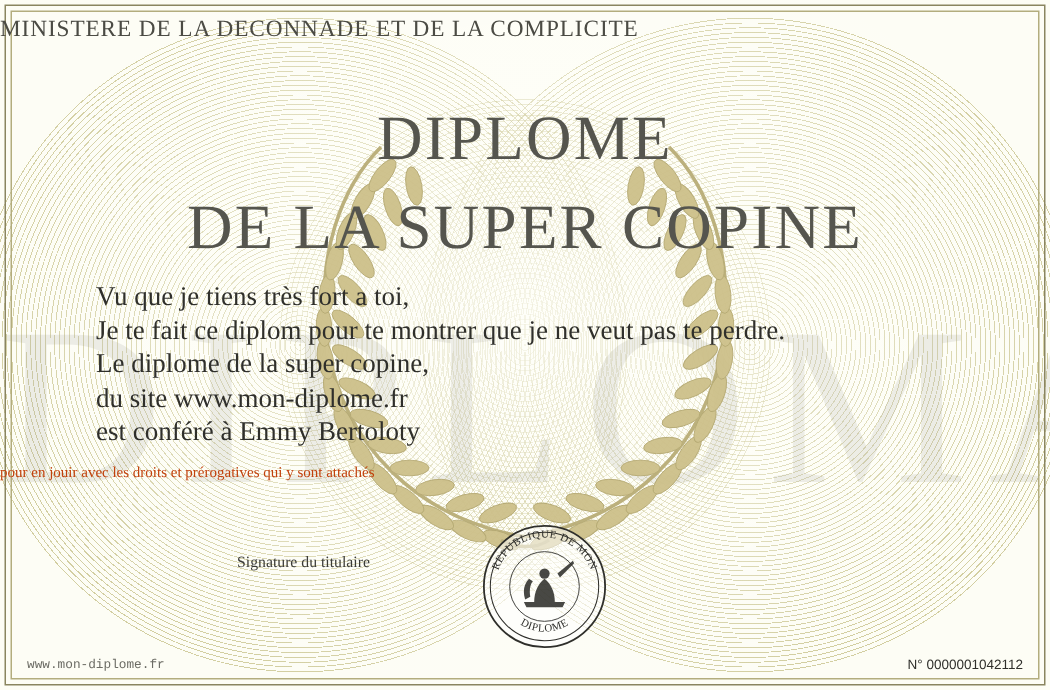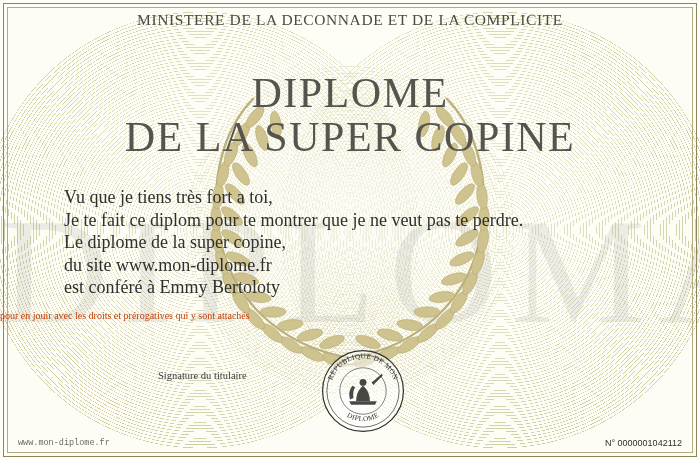--- a/index.html
+++ b/index.html
@@ -92,21 +92,21 @@
     top: 70px;
     width: 332px;
     height: 310px;
     opacity: 0.95;
   }
 
   
   .ministry {
     position: absolute;
     top: 11px; left: 0; right: 0;
-    text-align: center;
+    text-align: left;
     font-size: 15.5px;
     letter-spacing: 0.6px;
     color: #4b4b44;
     font-variant: small-caps;
     text-transform: uppercase;
   }
   .title {
     position: absolute;
     top: 72px; left: 0; right: 0;
     text-align: center;
@@ -115,21 +115,21 @@
   }
   .title .line1 {
     font-size: 42px;
     letter-spacing: 1.5px;
     display: block;
   }
   .title .line2 {
     font-size: 42px;
     letter-spacing: 1.5px;
     display: block;
-    margin-top: 1px;
+    margin-top: 16px;
   }
 
   .body-text {
     position: absolute;
     left: 64px;
     top: 186px;
     width: 430px;
     font-size: 18px;
     line-height: 22.6px;
     color: #2f2f2b;

